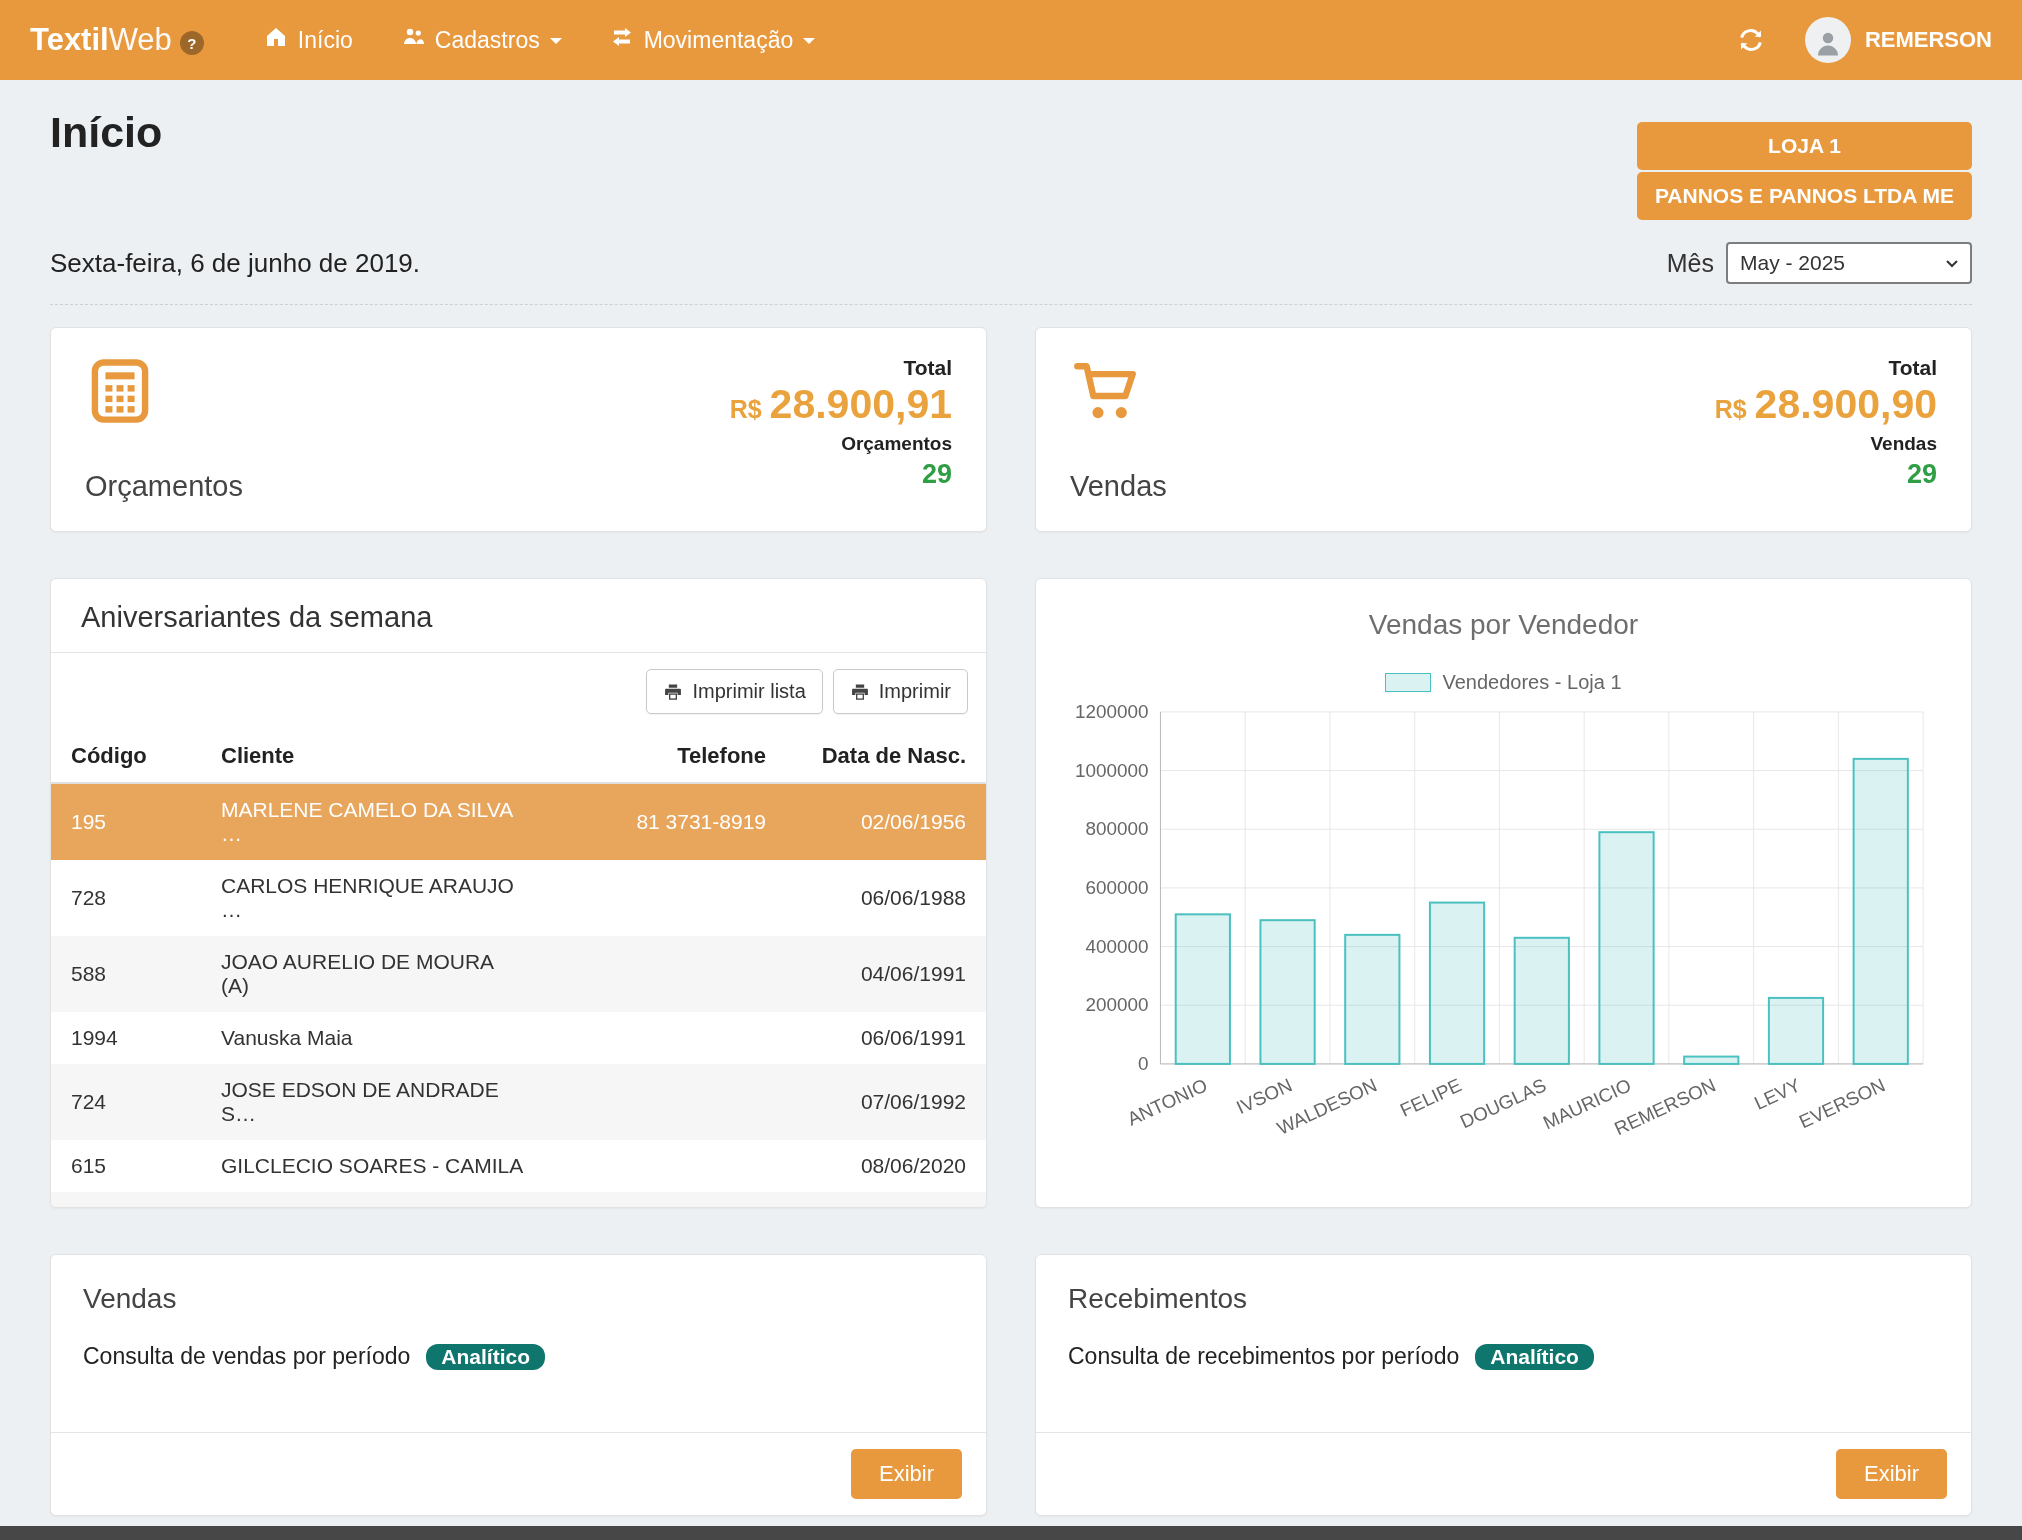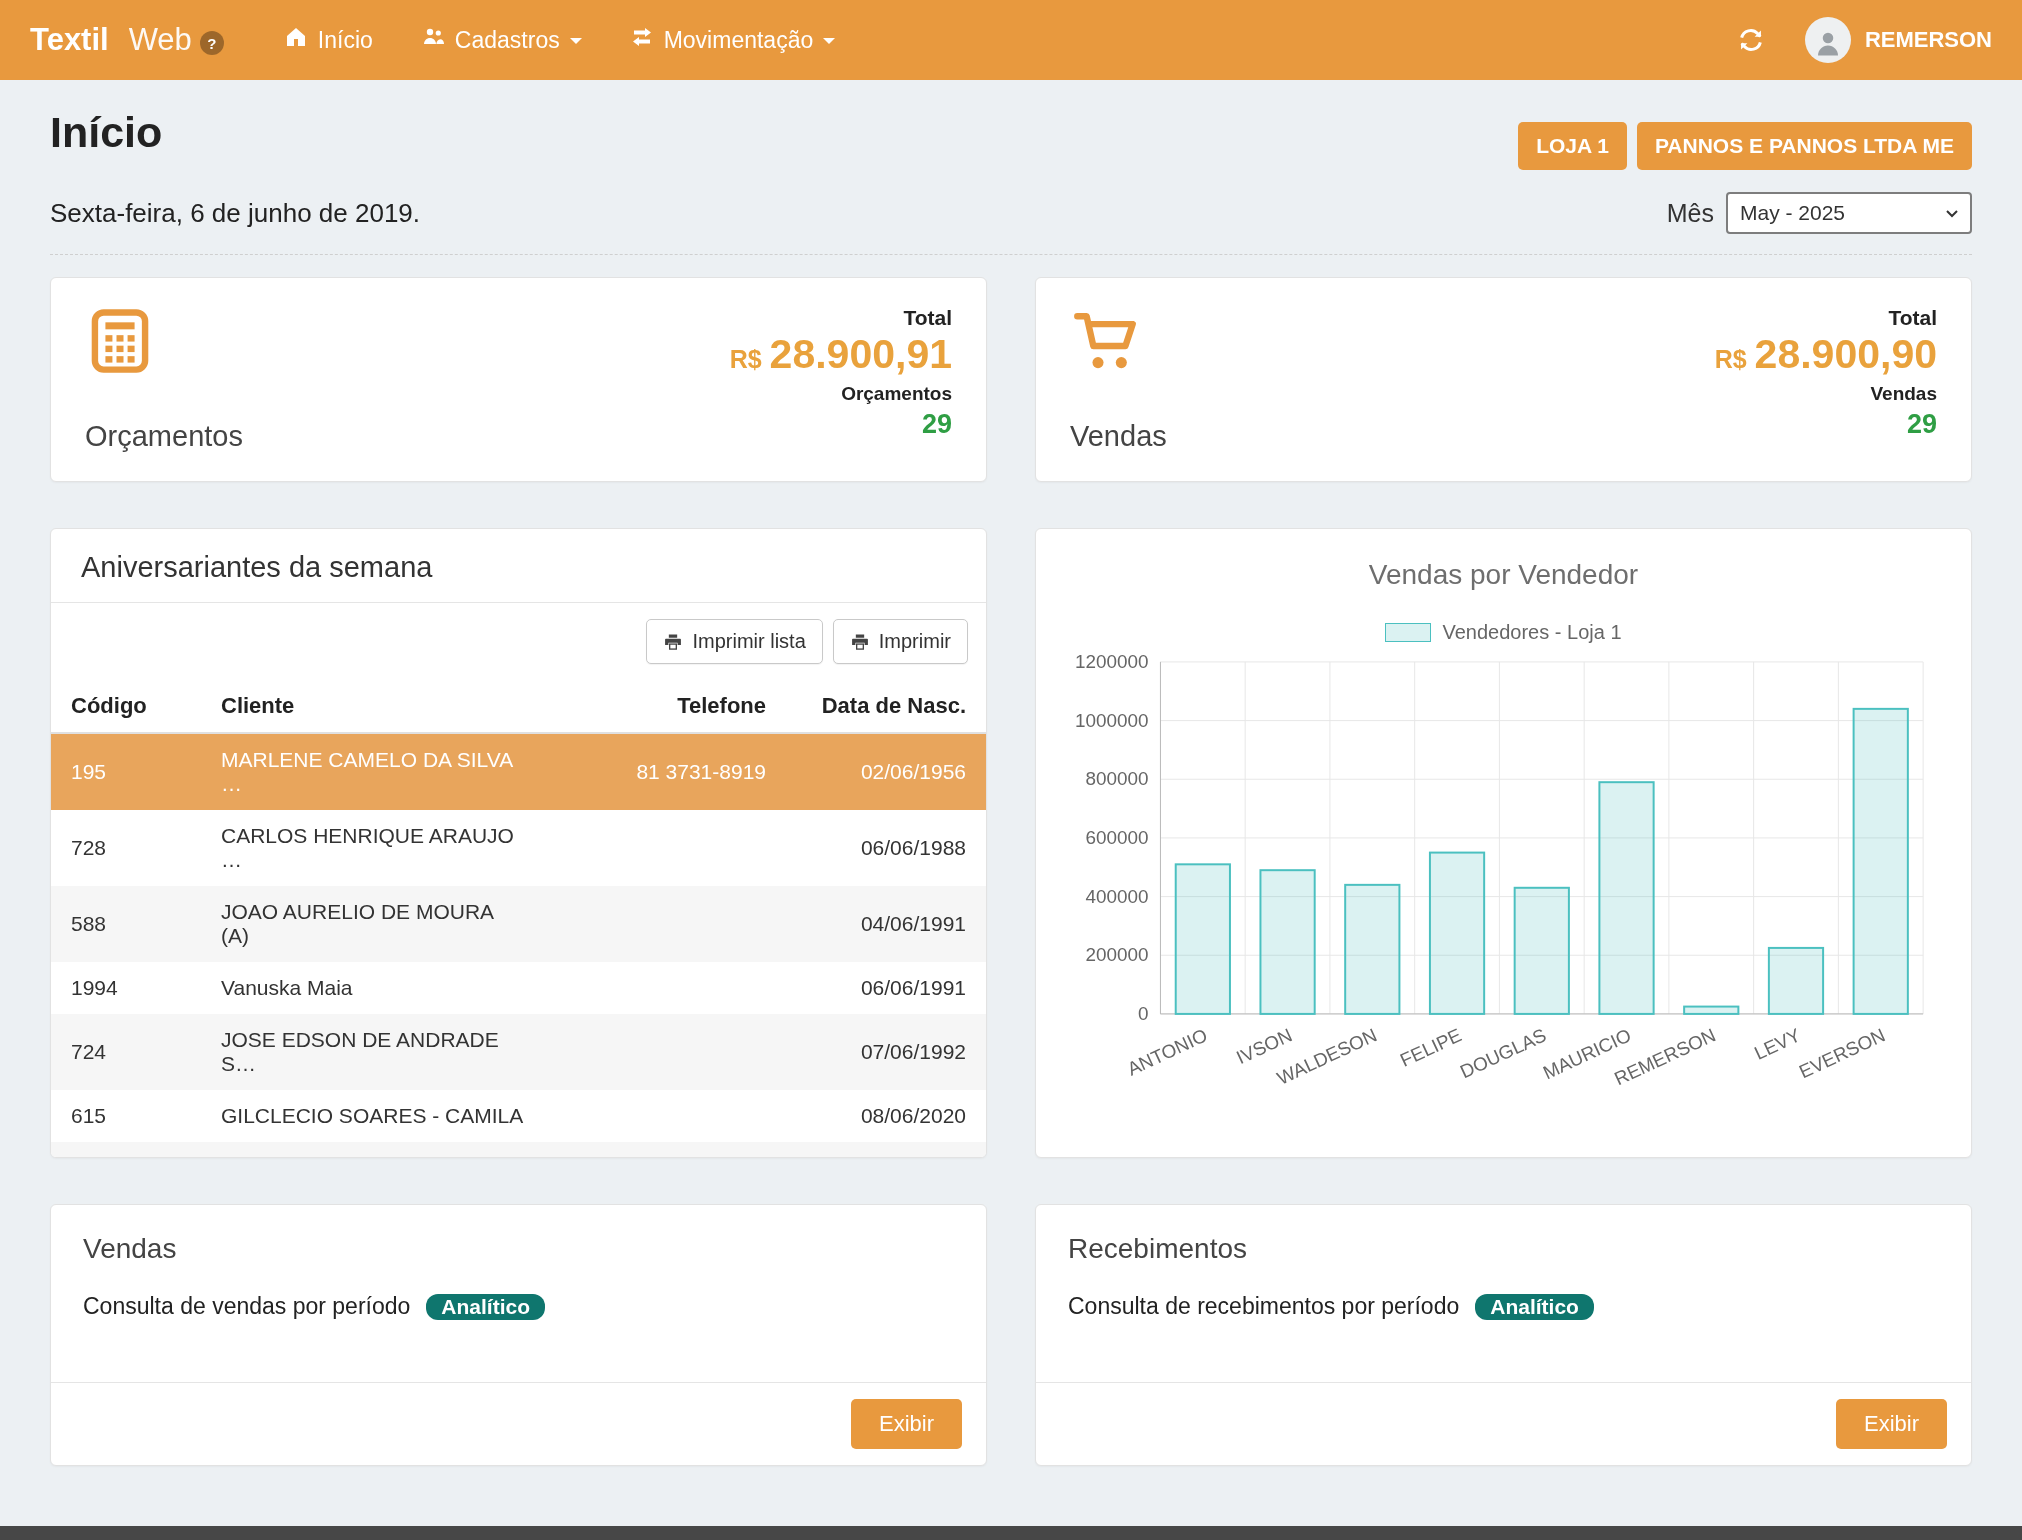--- a/index.html
+++ b/index.html
@@ -4,41 +4,41 @@
 <style>
   * { box-sizing: border-box; }
   html,body { margin:0; padding:0; width:2022px; height:1540px; overflow:hidden;
     background:#ecf0f3; font-family:"Liberation Sans", sans-serif; color:#333; }
 
   
   header { height:80px; background:#e8993e; display:flex; align-items:center;
     padding:0 30px; color:#fff; }
   .brand { display:flex; align-items:center; font-size:31px; cursor:pointer; }
   .brand .b { font-weight:700; }
-  .brand .w { font-weight:400; opacity:.95;margin-left:20px; }
+  .brand .w { font-weight:400; opacity:.95; }
   .help-badge { width:24px; height:24px; border-radius:50%; background:rgba(0,0,0,.32);
     color:#fff; font-size:15px; font-weight:700; display:flex; align-items:center;
     justify-content:center; margin-left:8px; margin-top:6px; }
   nav { display:flex; gap:48px; margin-left:60px; }
   .nav-item { display:flex; align-items:center; gap:10px; font-size:23px; cursor:pointer; }
   .nav-item svg { width:24px; height:24px; }
   .caret { width:0; height:0; border:6px solid transparent; border-top-color:#fff; margin-top:7px; }
   .hdr-right { margin-left:auto; display:flex; align-items:center; gap:40px; }
   .refresh { width:28px; height:28px; cursor:pointer; }
   .user-menu { display:flex; align-items:center; gap:14px; cursor:pointer; }
   .avatar { width:46px; height:46px; border-radius:50%; background:#eef0f1;
     display:flex; align-items:center; justify-content:center; overflow:hidden; }
   .avatar svg { width:30px; height:30px; fill:#9aa0a5; margin-top:6px; }
   .user-name { font-size:22px; font-weight:700; }
 
   
   .content { padding:28px 50px 30px; }
   .title-row { display:flex; align-items:flex-start; justify-content:space-between; }
   h1 { margin:0; font-size:43px; font-weight:700; color:#222; }
-  .title-btns { display:flex; gap:10px; margin-top:14px; }
+  .title-btns { display:flex; gap:2px; margin-top:14px;flex-direction:column; }
   .btn-orange { background:#e8993e; color:#fff; border:none; border-radius:5px;
     font-family:inherit; font-size:21px; font-weight:700; padding:12px 18px; cursor:pointer; }
   .date-row { display:flex; align-items:center; justify-content:space-between; margin-top:22px; }
   .date-text { font-size:26px; color:#222; }
   .month-picker { display:flex; align-items:center; gap:12px; font-size:25px; }
   .select-box { width:246px; height:42px; background:#fff; border:2px solid #7d7d7d;
     border-radius:4px; display:flex; align-items:center; justify-content:space-between;
     padding:0 10px 0 12px; font-size:21px; cursor:pointer; }
   .select-box svg { width:16px; height:16px; }
   .dashed-sep { border-bottom:1px dashed #cfcfcf; margin-top:20px; }

